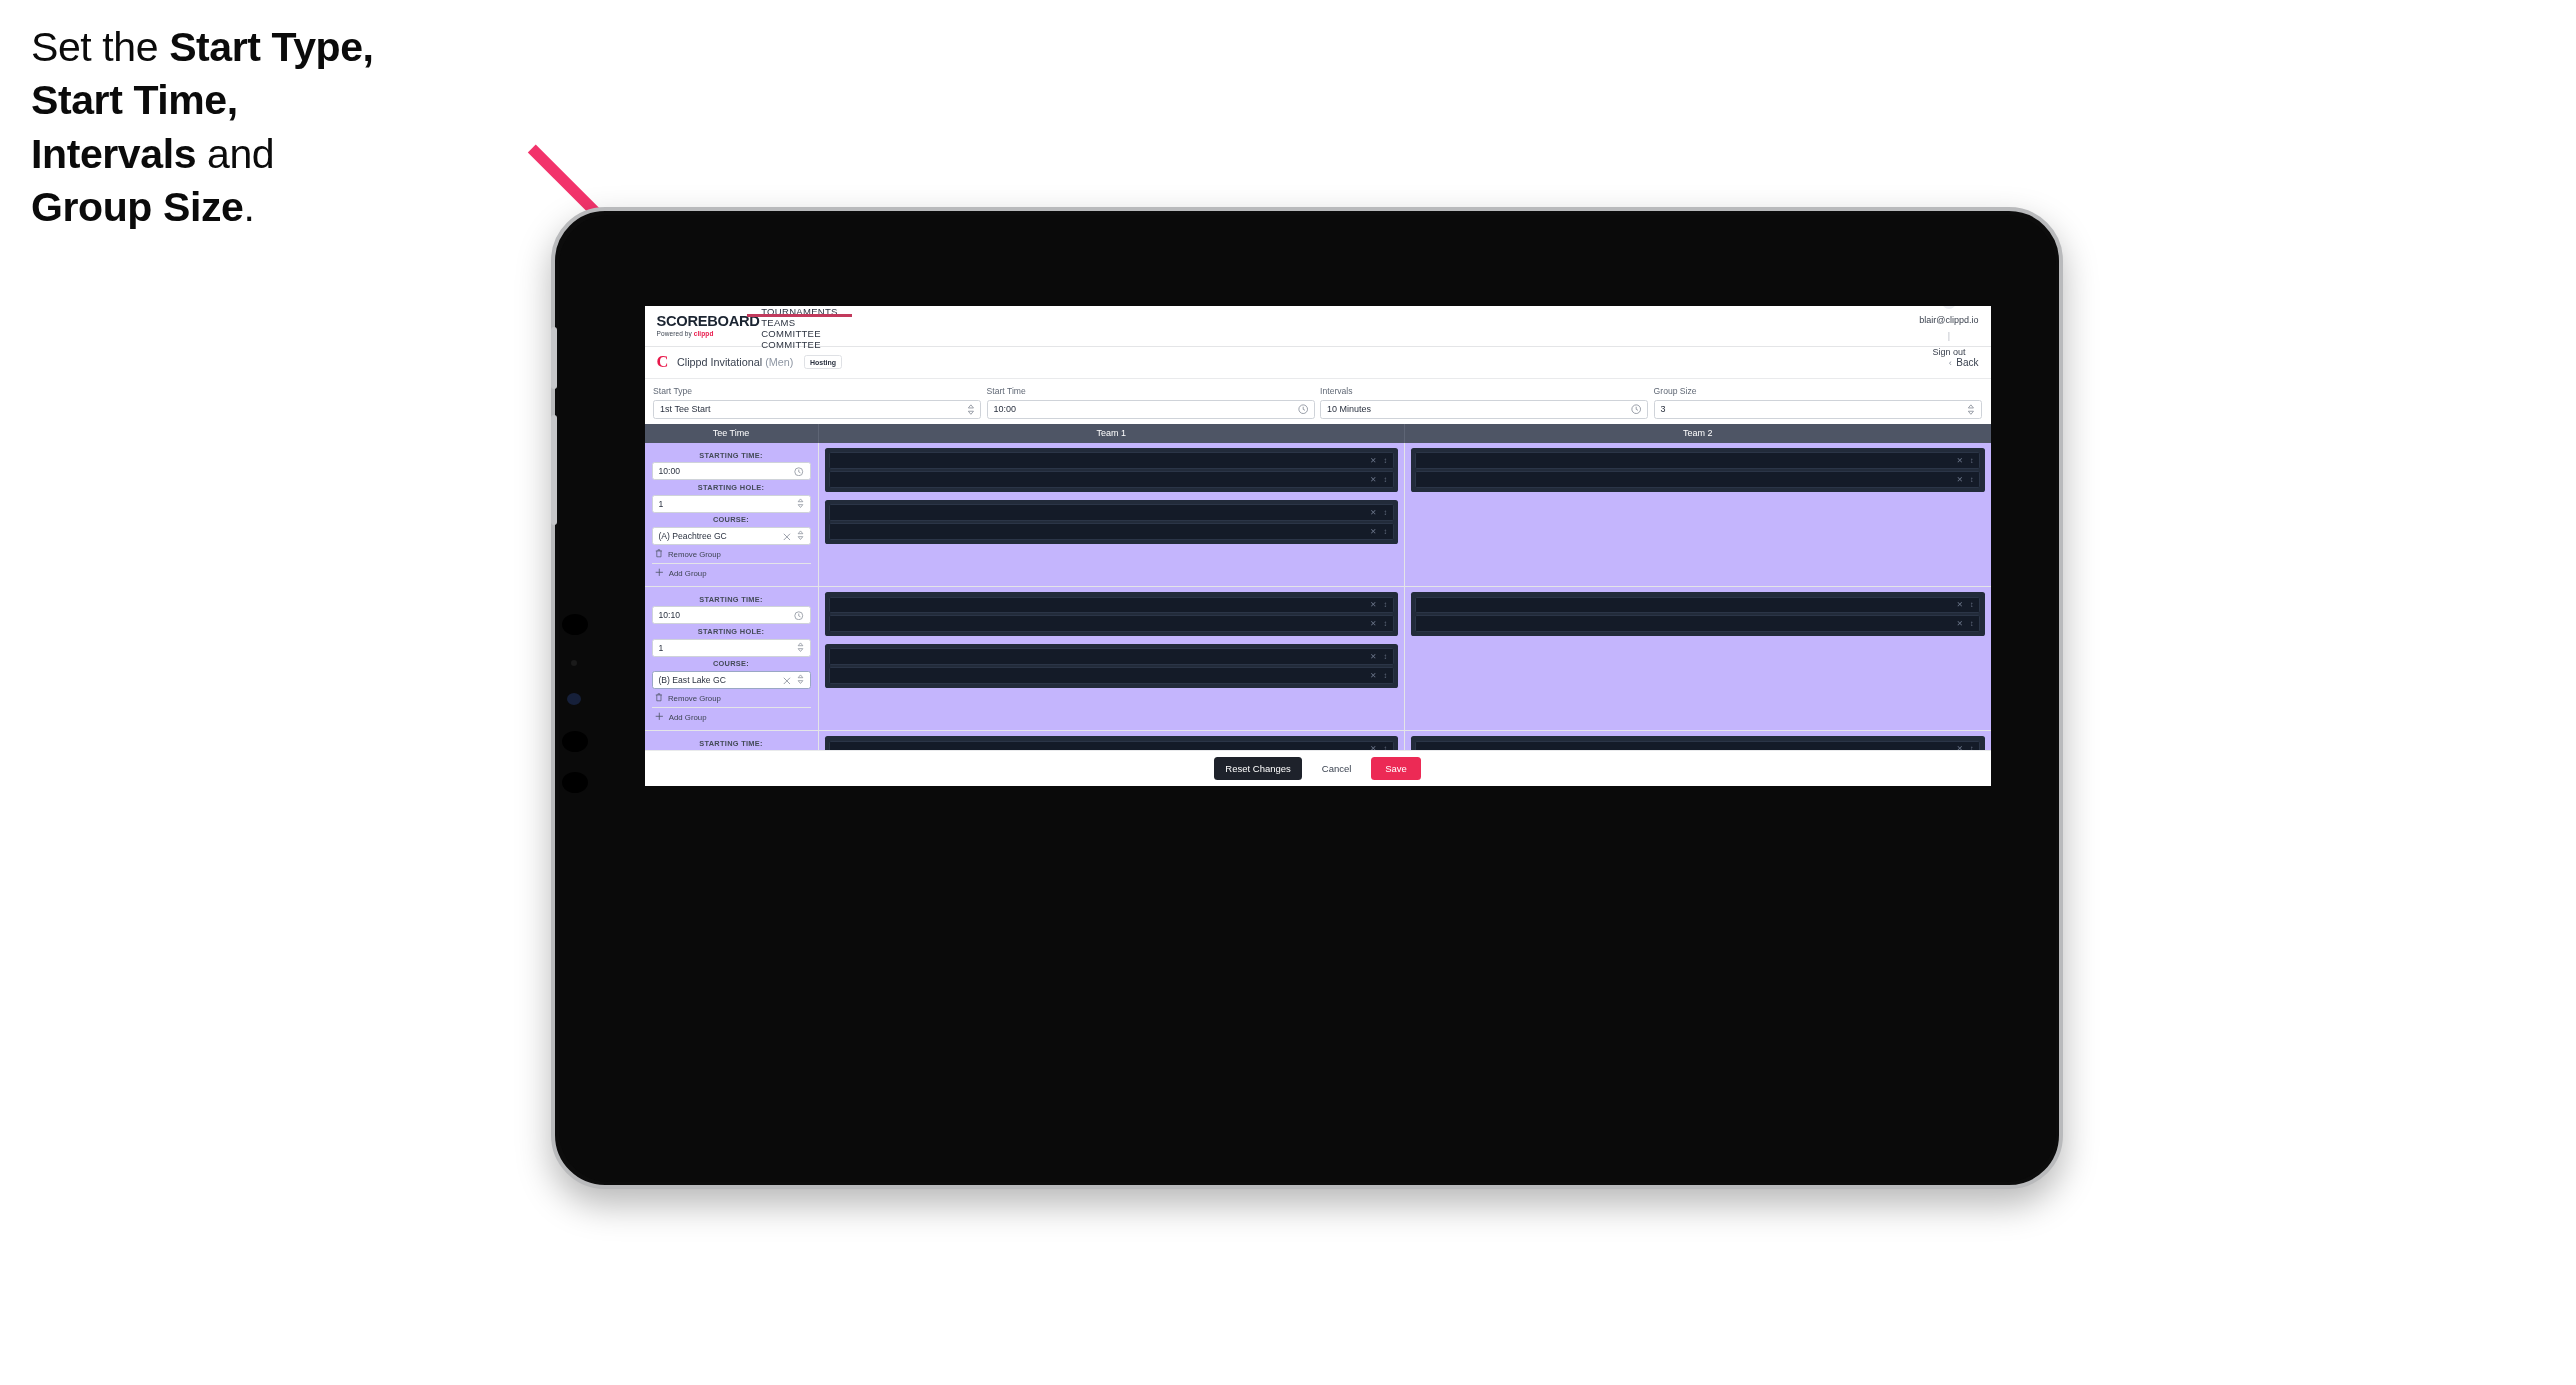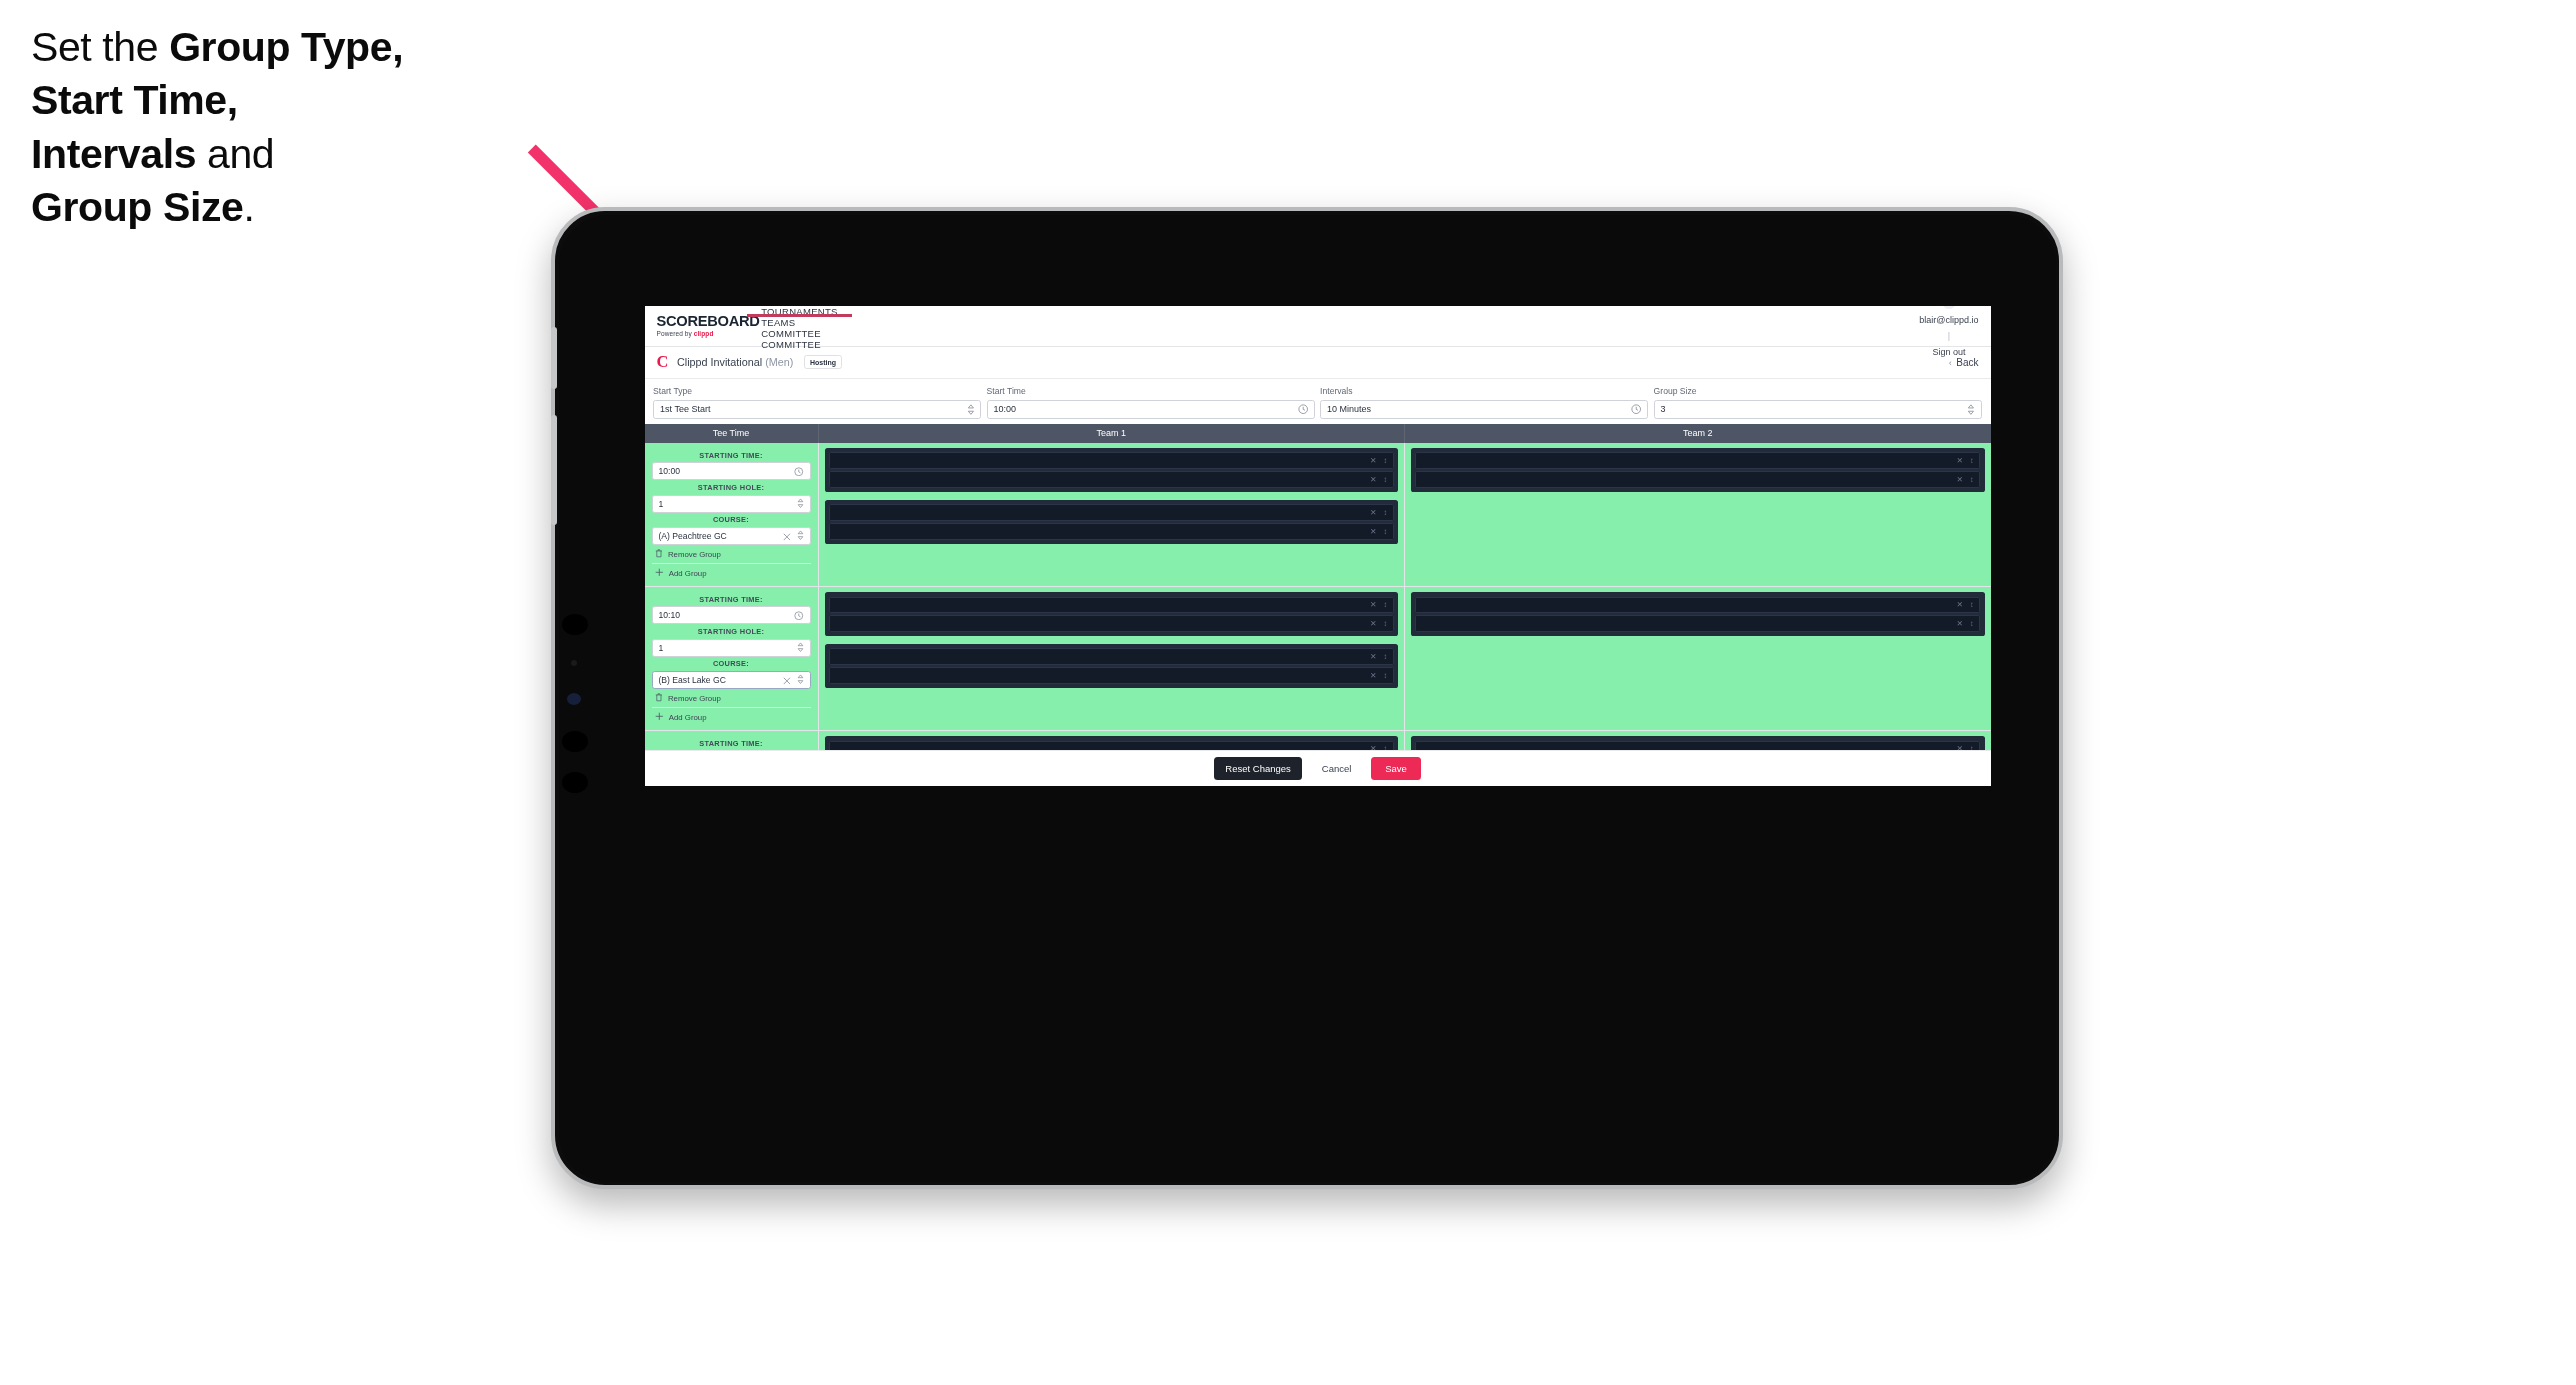--- a/index.html
+++ b/index.html
@@ -100,21 +100,21 @@
 
   
   .thead { display:flex; background:#4e5565; height: 19px; flex:0 0 auto; }
   .th { color:#fff; font-size:9px; display:flex; align-items:center; justify-content:center;
         font-weight:400; }
   .th.tee { width: 174px; border-right:0.9px solid #5e6575; }
   .th.t1 { flex:1; border-right:0.9px solid #5e6575; }
   .th.t2 { flex:1; }
 
   
-  .tbody { flex:1 1 auto; overflow:hidden; background:#86efac; }
+  .tbody { flex:1 1 auto; overflow:hidden; background:#c4b5fd; }
 
   .grow { display:flex; border-bottom:0.9px solid #e4e5e8; }
   .grow:last-child { border-bottom:none; }
   .cell-tee { width: 174px; border-right:0.9px solid #e4e5e8; padding: 5.2px 7px 3.5px 7px; }
   .cell-team { flex:1; padding: 5.2px 6px; }
   .cell-team.divider { border-right:0.9px solid #e4e5e8; }
 
   .f-label { font-size: 7.4px; font-weight:700; color:#444b58; text-align:center;
              letter-spacing:0.3px; margin: 2.6px 0 2.6px; }
   .f-input { height: 18px; border:0.9px solid #cfd3d9; border-radius:2.6px; background:#fff;
@@ -141,21 +141,21 @@
   .btn-reset { background:#1e222b; color:#fff; }
   .btn-cancel { background:#fff; color:#39414f; }
   .btn-save { background:#ec2a55; color:#fff; padding: 6px 14px; }
 </style>
 </head>
 <body>
 
 <div class="stage">
 
   <div class="caption">
-    <span class="ln"><span>Set the </span><b>Group Type,</b></span>
+    <span class="ln"><span>Set the </span><b>Start Type,</b></span>
     <span class="ln"><b>Start Time,</b></span>
     <span class="ln"><b>Intervals</b><span> and</span></span>
     <span class="ln"><b>Group Size</b><span>.</span></span>
   </div>
 
   <svg class="arrow" viewBox="0 0 420 400">
     <defs>
       <marker id="ah" markerWidth="6" markerHeight="6" refX="2.2" refY="3" orient="auto">
         <path d="M0,0 L6,3 L0,6 Z" fill="#f2336b"></path>
       </marker>

